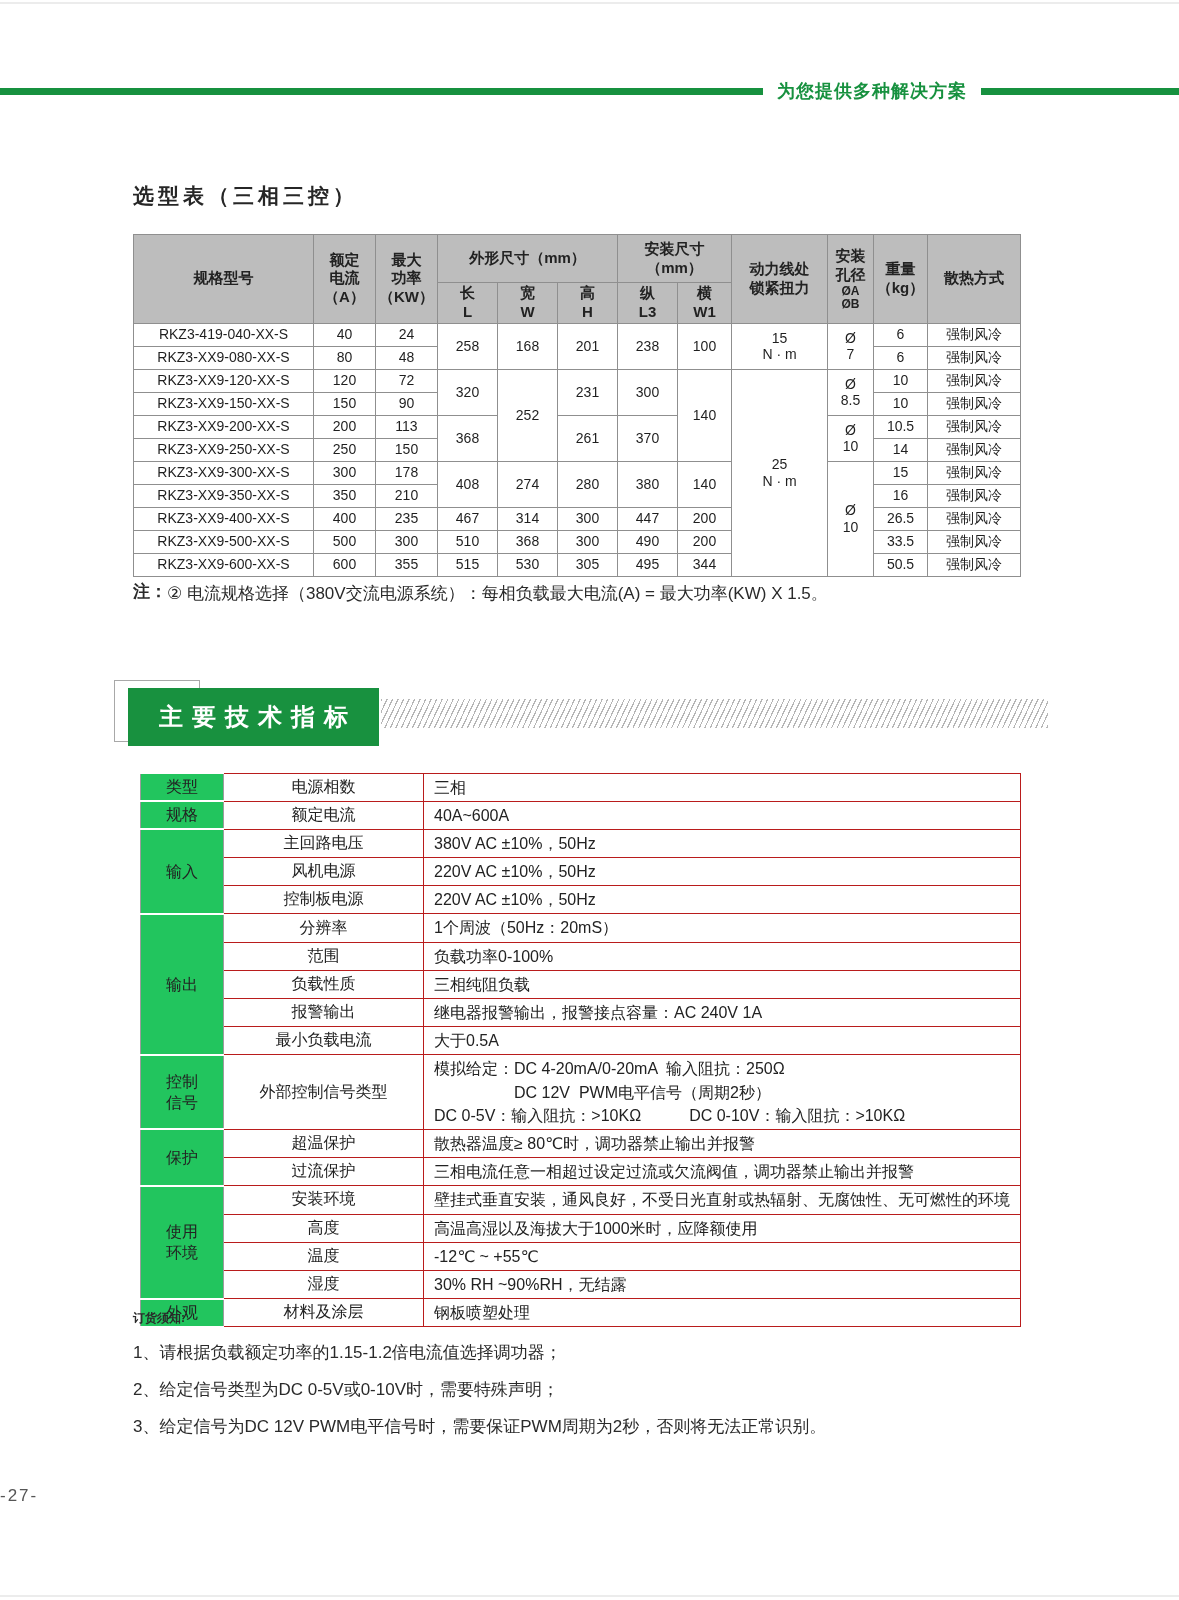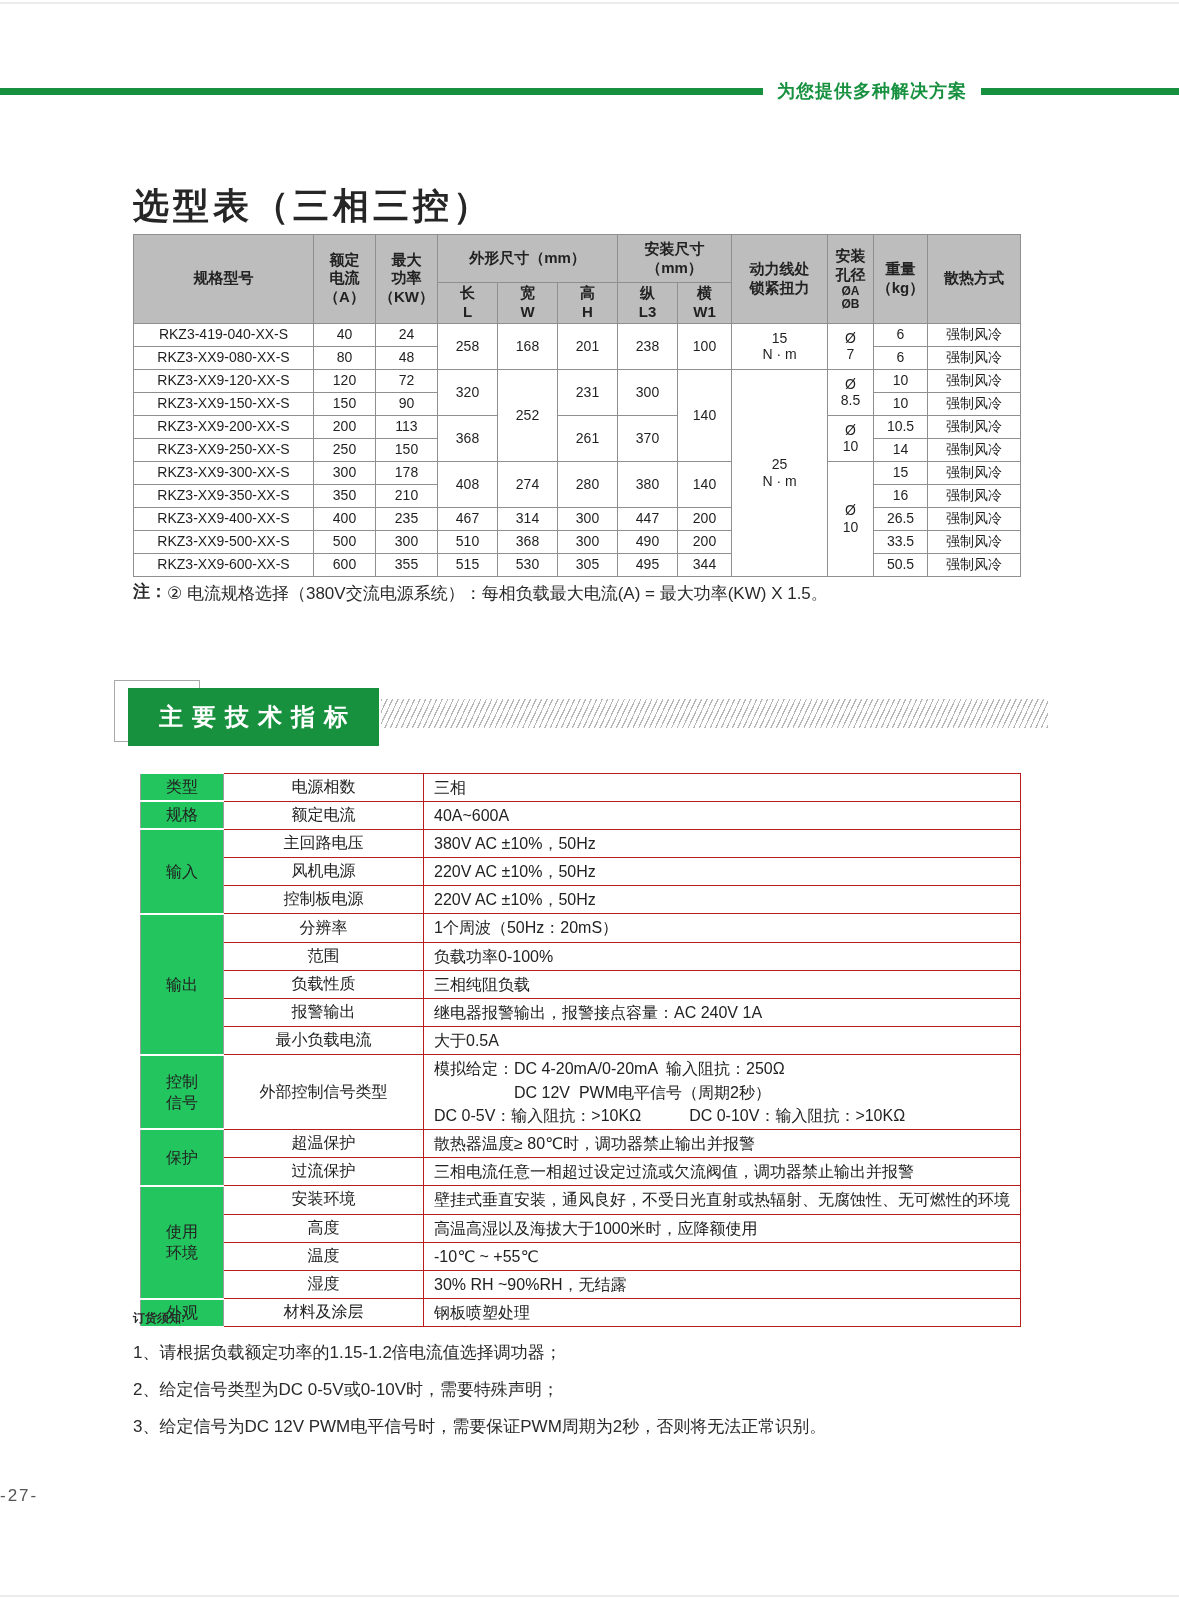--- a/index.html
+++ b/index.html
@@ -11,21 +11,21 @@
   }
   .topline { position:absolute; top:2px; left:0; width:100%; height:2px; background:#ececec; }
   .bottomline { position:absolute; top:1595px; left:0; width:100%; height:2px; background:#ececec; }
 
   .topbar { position:absolute; top:82px; left:0; width:100%; height:18px; display:flex; align-items:center; }
   .hline { height:7px; background:#17913f; }
   .hline.left { flex:1; }
   .hline.right { width:198px; }
   .slogan { margin:16px 14px; color:#17913f; font-size:18px; font-weight:bold; letter-spacing:1px; white-space:nowrap;text-align:right; }
 
-  .sel-title { position:absolute; left:133px; top:182px; margin:0; font-size:36px; font-weight:bold; letter-spacing:4px; color:#262626; }
+  .sel-title { position:absolute; left:133px; top:182px; margin:0; font-size:21px; font-weight:bold; letter-spacing:4px; color:#262626; }
 
   table.sel { position:absolute; left:133px; top:234px; width:887px; border-collapse:collapse; table-layout:fixed; }
   table.sel th, table.sel td {
     border:1px solid #8f8f8f; text-align:center; vertical-align:middle;
     white-space:pre-line; padding:1px 2px; overflow:hidden;
   }
   table.sel thead th { background:#bdbdbd; font-size:15px; font-weight:bold; line-height:1.25; color:#222; }
   table.sel thead tr:first-child { height:48px; }
   table.sel thead tr:nth-child(2) { height:38px; }
   table.sel tbody tr { height:23px; }
@@ -340,21 +340,21 @@
 环境</th>
         <td class="item">安装环境</td>
         <td class="val">壁挂式垂直安装，通风良好，不受日光直射或热辐射、无腐蚀性、无可燃性的环境</td>
       </tr>
       <tr>
         <td class="item">高度</td>
         <td class="val">高温高湿以及海拔大于1000米时，应降额使用</td>
       </tr>
       <tr>
         <td class="item">温度</td>
-        <td class="val">-10℃ ~ +55℃</td>
+        <td class="val">-12℃ ~ +55℃</td>
       </tr>
       <tr>
         <td class="item">湿度</td>
         <td class="val">30% RH ~90%RH，无结露</td>
       </tr>
       <tr>
         <th>外观</th>
         <td class="item">材料及涂层</td>
         <td class="val">钢板喷塑处理</td>
       </tr>

